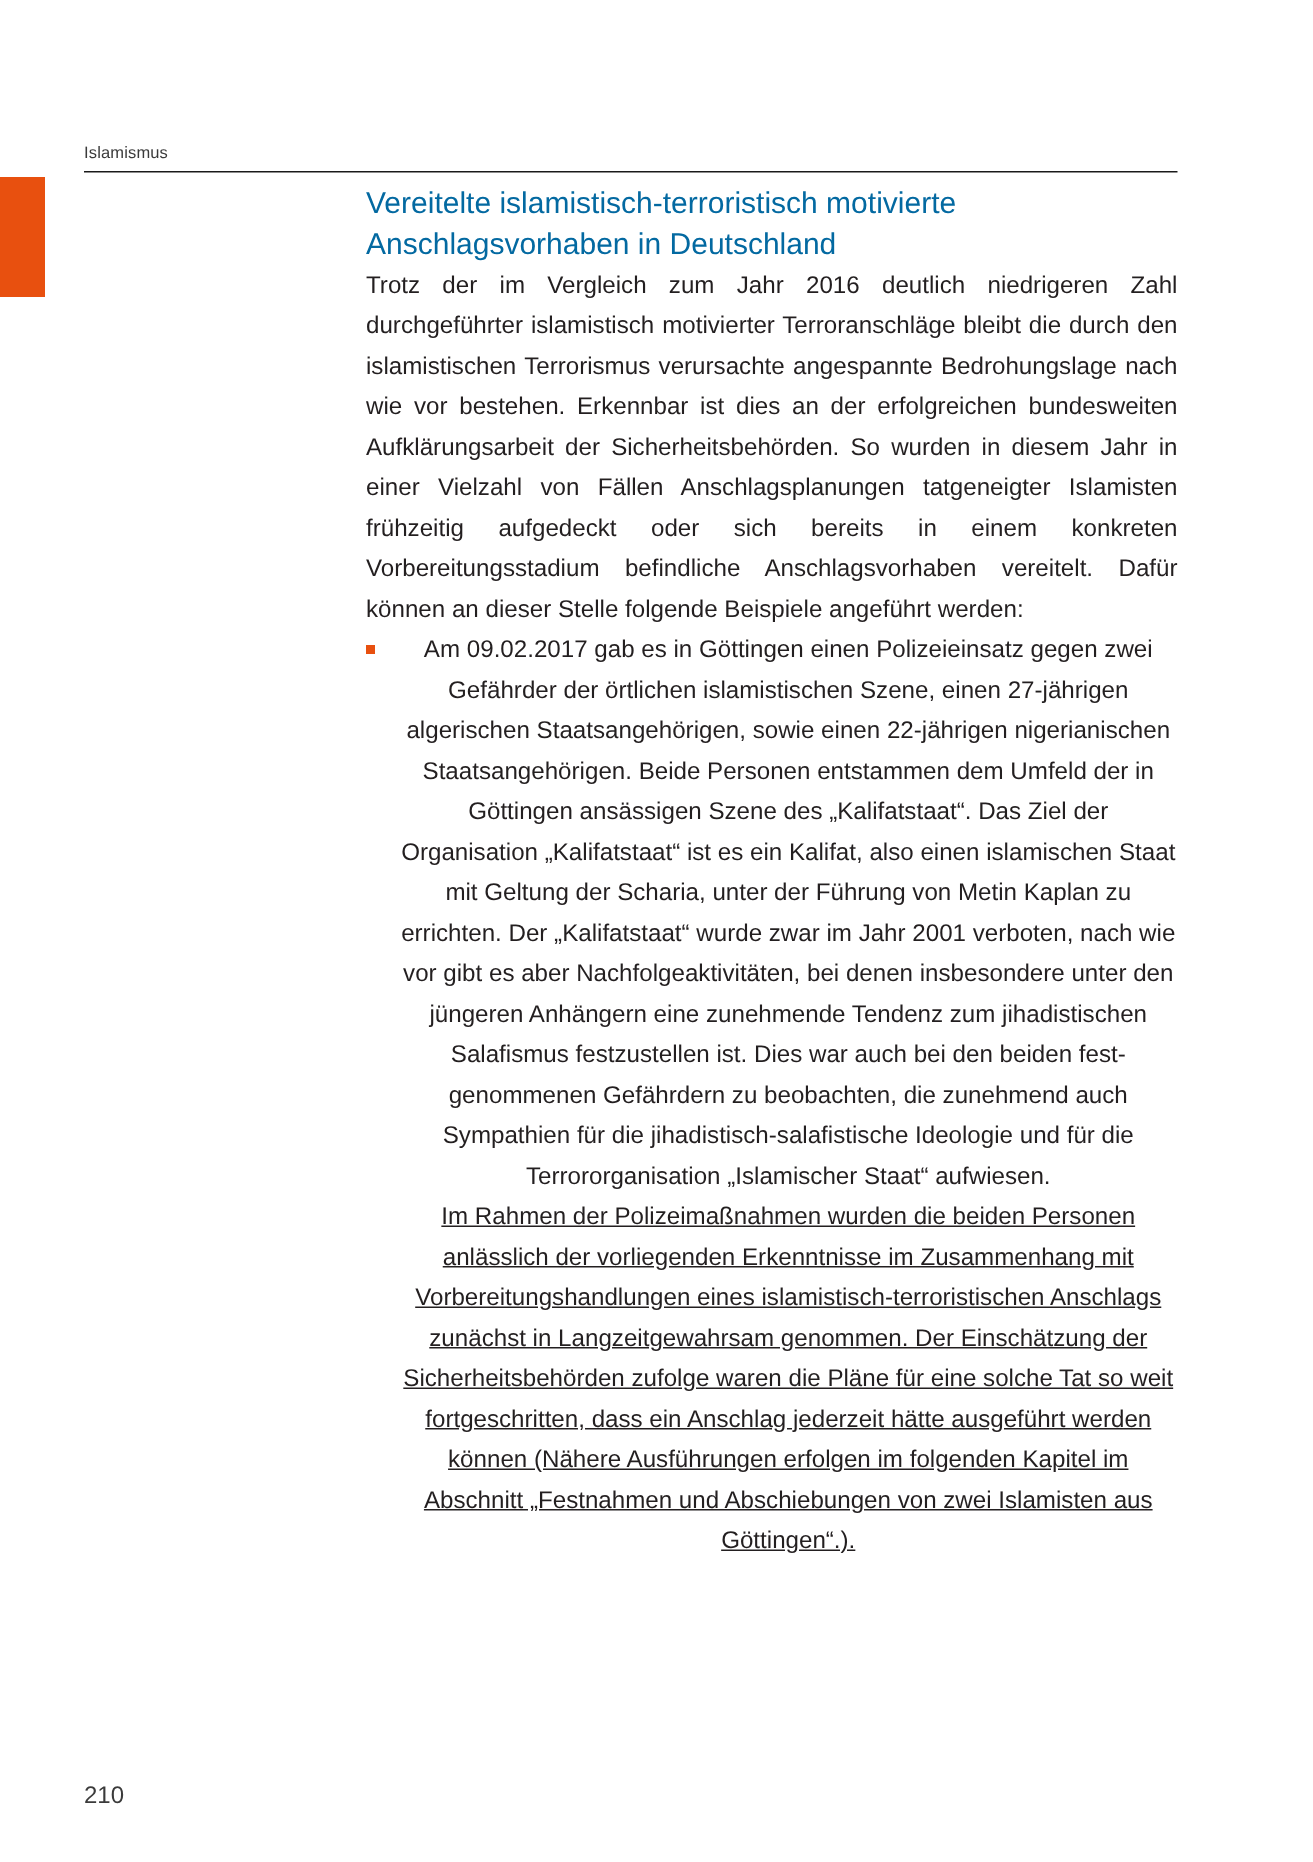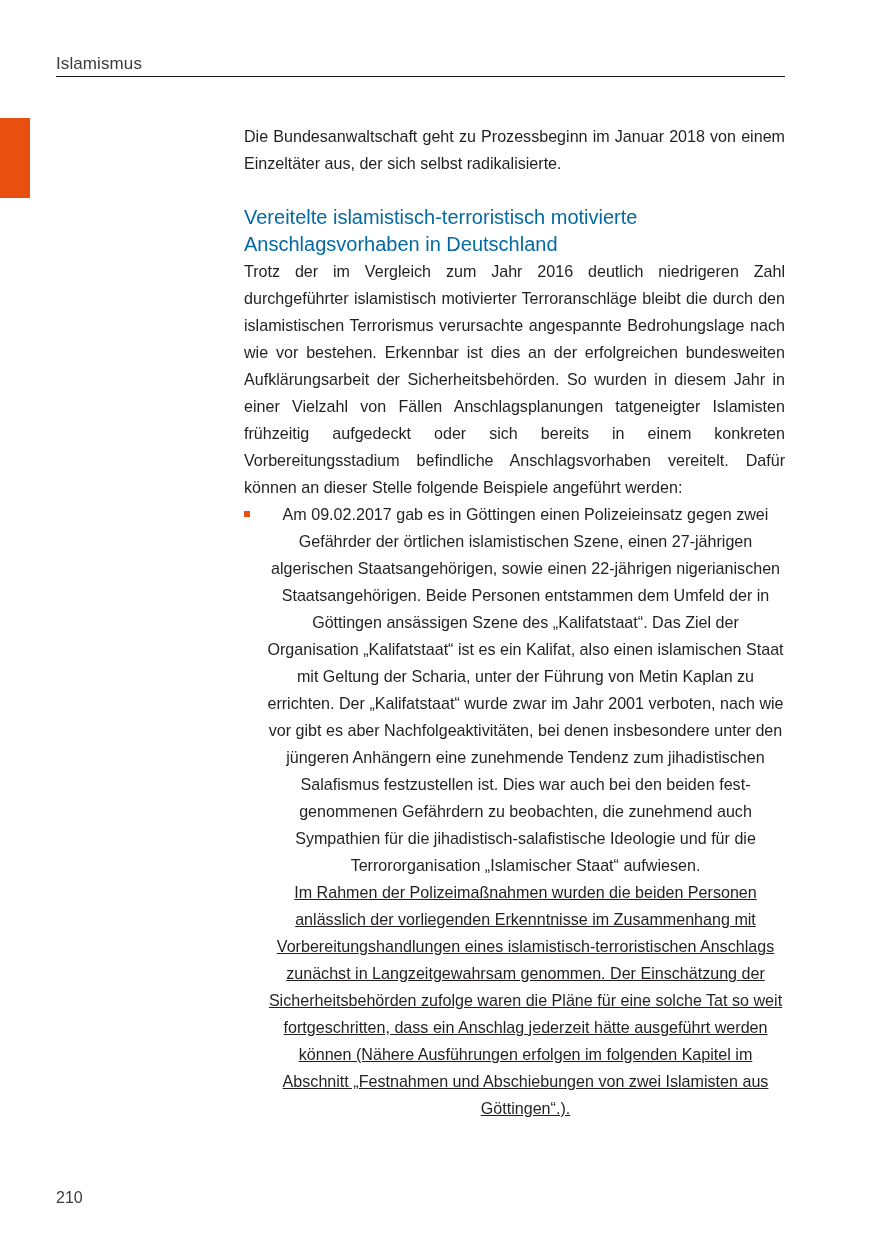--- a/index.html
+++ b/index.html
@@ -25,26 +25,27 @@
   }
 
   
   .running-head {
     position: absolute;
     left: 56px;
     top: 56px;
     width: 729px;
   }
   .running-head-text {
-    font-size: 17px;
+    font-size: 11px;
     line-height: 16px;
     color: #3b3b3b;
     letter-spacing: 0.1px;
     display: block;
     padding-bottom: 4px;
+    margin-top: 38px;
   }
   .running-head-rule {
     display: block;
     height: 1.3px;
     background: #1a1a1a;
     width: 100%;
   }
 
   
   .thumb-tab {
@@ -136,21 +137,20 @@
 
   <div class="running-head">
     <span class="running-head-text">Islamismus</span>
     <span class="running-head-rule"></span>
   </div>
 
   <div class="thumb-tab"></div>
 
   <div class="content">
 
-    <p class="para para-justified intro">Die Bundesanwaltschaft geht zu Prozessbeginn im Januar 2018 von einem Einzeltäter aus, der sich selbst radikalisierte.</p>
 
     <p class="section-heading">Vereitelte islamistisch-terroristisch motivierte Anschlagsvorhaben in Deutschland</p>
 
     <p class="para para-justified">Trotz der im Vergleich zum Jahr 2016 deutlich niedrigeren Zahl durchgeführter islamistisch motivierter Terroranschläge bleibt die durch den islamistischen Terrorismus verursachte angespannte Be­drohungslage nach wie vor bestehen. Erkennbar ist dies an der erfolgreichen bundesweiten Aufklärungsarbeit der Sicherheits­behörden. So wurden in diesem Jahr in einer Vielzahl von Fällen Anschlagsplanungen tatgeneigter Islamisten frühzeitig aufgedeckt oder sich bereits in einem konkreten Vorbereitungsstadium befindli­che Anschlagsvorhaben vereitelt. Dafür können an dieser Stelle fol­gende Beispiele angeführt werden:</p>
 
     <ul class="bullet-list">
       <li class="bullet-item">
         <span class="bullet-marker"></span>
         <p class="para bullet-block">Am 09.02.2017 gab es in Göttingen einen Polizeieinsatz gegen zwei Gefährder der örtlichen islamistischen Szene, einen 27-jäh­rigen algerischen Staatsangehörigen, sowie einen 22-jährigen nigerianischen Staatsangehörigen. Beide Personen entstammen dem Umfeld der in Göttingen ansässigen Szene des „Kalifat­staat“. Das Ziel der Organisation „Kalifatstaat“ ist es ein Kalifat, also einen islamischen Staat mit Geltung der Scharia, unter der Führung von Metin Kaplan zu errichten. Der „Kalifatstaat“ wurde zwar im Jahr 2001 verboten, nach wie vor gibt es aber Nachfolgeaktivitäten, bei denen insbesondere unter den jünge­ren Anhängern eine zunehmende Tendenz zum jihadistischen Salafismus festzustellen ist. Dies war auch bei den beiden fest­genommenen Gefährdern zu beobachten, die zunehmend auch Sympathien für die jihadistisch-salafistische Ideologie und für die Terrororganisation „Islamischer Staat“ aufwiesen.</p>
         <p class="para bullet-block">Im Rahmen der Polizeimaßnahmen wurden die beiden Personen anlässlich der vorliegenden Erkenntnisse im Zusammenhang mit Vorbereitungshandlungen eines islamistisch-terroristischen Anschlags zunächst in Langzeitgewahrsam genommen. Der Einschätzung der Sicherheitsbehörden zufolge waren die Pläne für eine solche Tat so weit fortgeschritten, dass ein Anschlag je­derzeit hätte ausgeführt werden können (Nähere Ausführungen erfolgen im folgenden Kapitel im Abschnitt „Festnahmen und Abschiebungen von zwei Islamisten aus Göttingen“.).</p>

